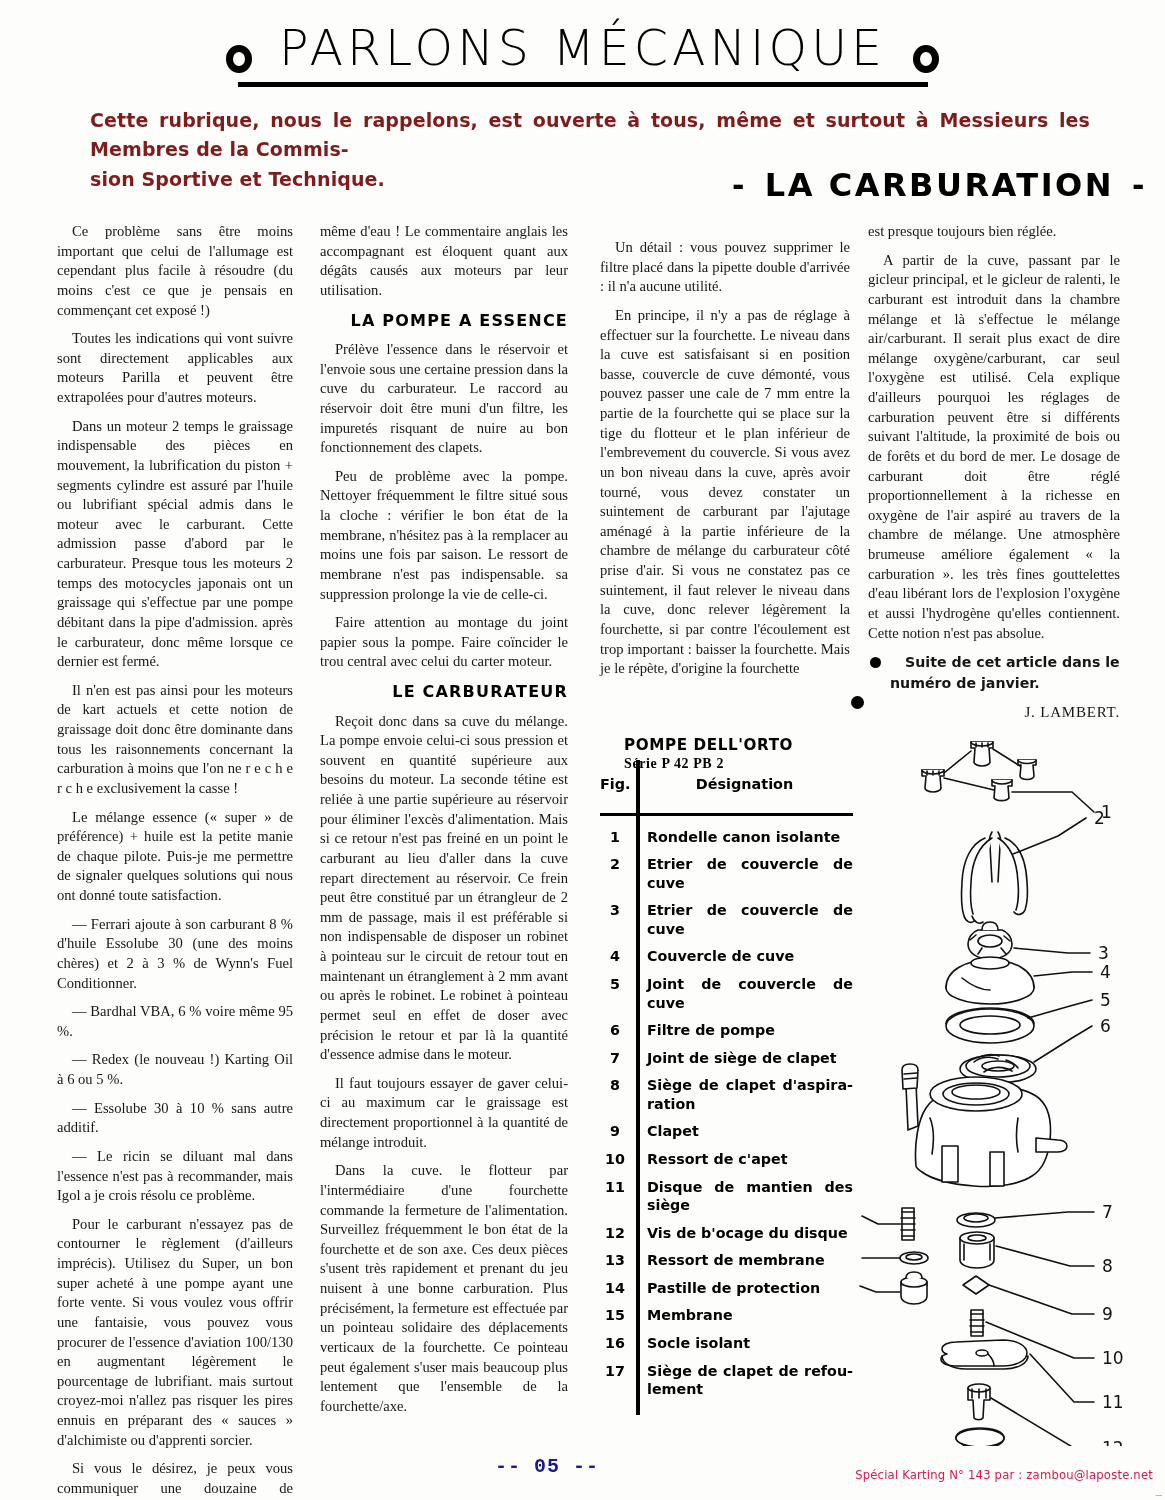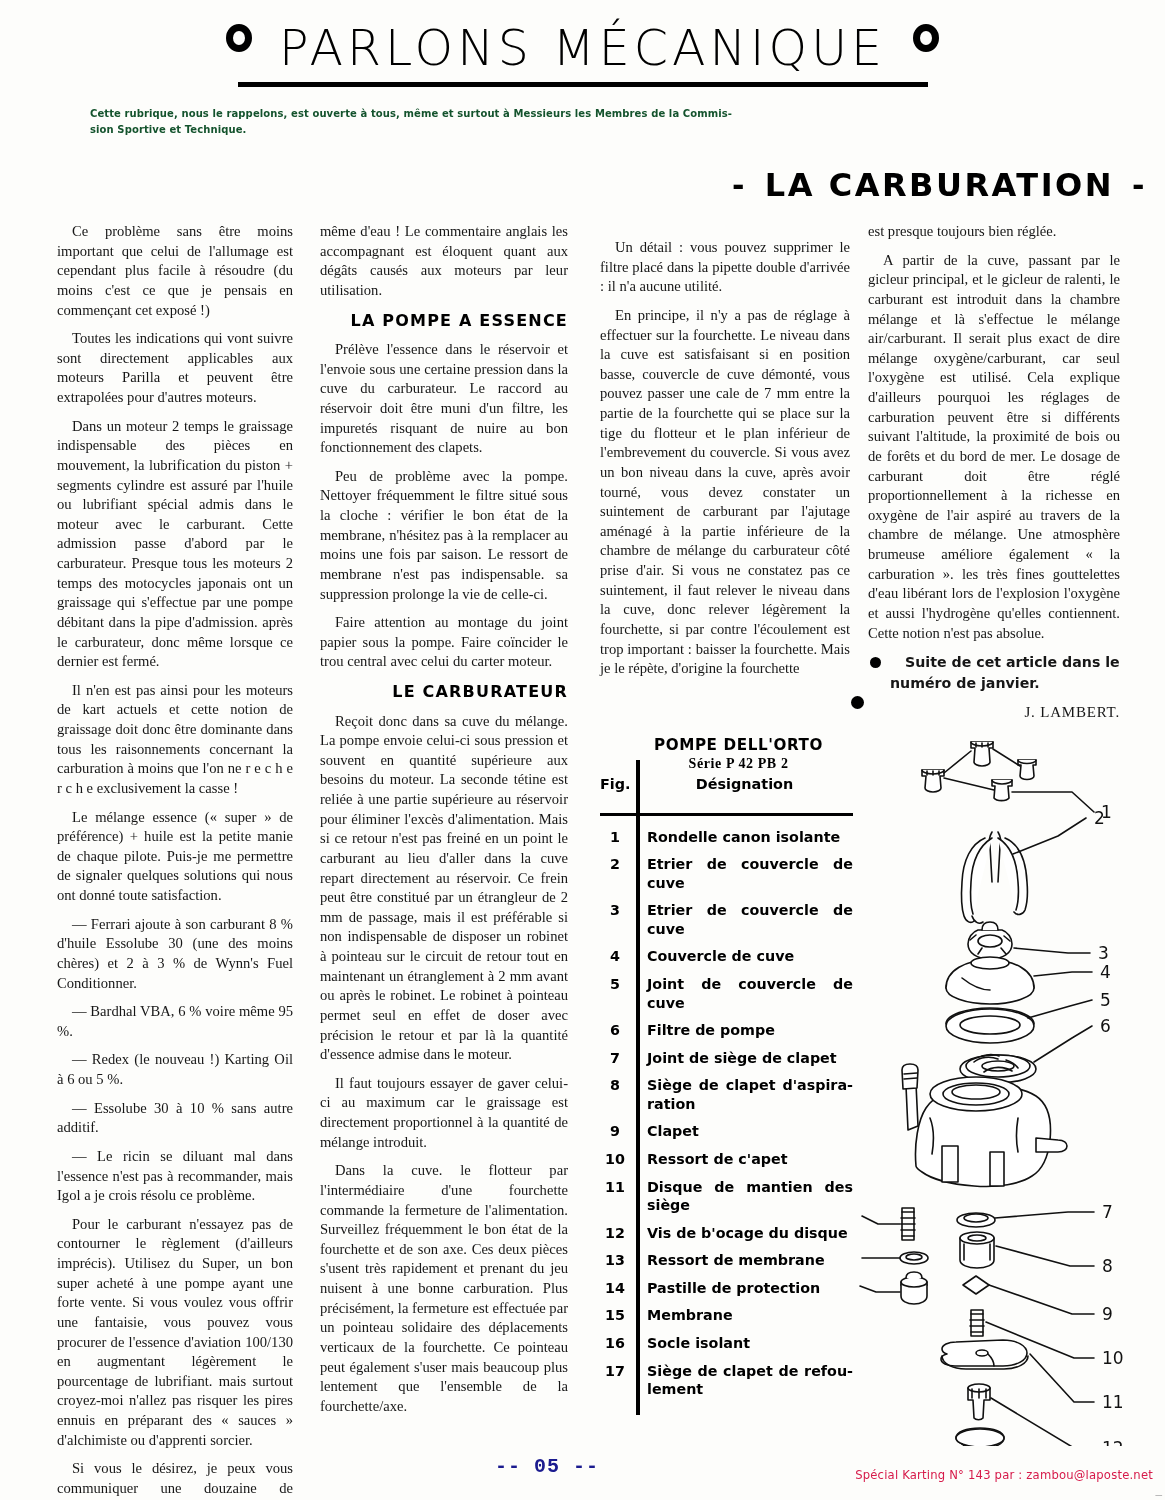--- a/index.html
+++ b/index.html
@@ -23,21 +23,21 @@
   }
 
   
   .masthead {
     position: absolute;
     left: 0; right: 0; top: 24px;
     height: 72px;
   }
   .mast-inner {
     display: flex;
-    align-items: flex-start;
+    align-items: flex-end;
     justify-content: center;
     gap: 27px;
   }
   .mast-dot {
     width: 26px; height: 28px;
     border-radius: 50%;
     border: 7px solid #000;
     box-sizing: border-box;
   }
   .mast-title {
@@ -59,25 +59,25 @@
   }
 
   
   .intro {
     position: absolute;
     left: 90px;
     top: 106px;
     width: 1000px;
     font-family: "DejaVu Sans", sans-serif;
     font-weight: bold;
-    font-size: 10px;
+    font-size: 19px;
     line-height: 1.55;
     letter-spacing: .1px;
     text-align: justify;
-    color: #14532d;
+    color: #7f1d1d;
   }
   .intro .l2 { display:block; }
 
   
   .section-title {
     position: absolute;
     left: 0; right: 0;
     top: 166px;
     text-align: right;
     font-family: "DejaVu Sans", sans-serif;
@@ -158,21 +158,21 @@
   
   .parts {
     position: absolute;
     left: 600px;
     top: 736px;
     width: 253px;
     font-family: "DejaVu Sans", sans-serif;
     color: #000;
   }
   .parts-title {
-    text-align: center;
+    text-align: left;
     font-weight: bold;
     font-size: 15.2px;
     letter-spacing: .6px;
     line-height: 1.25;
     padding-left: 24px;
   }
   .parts-title .sub { font-size: 14px; font-family: Liberation Serif, serif; }
   .parts-head {
     display: flex;
     align-items: flex-end;

